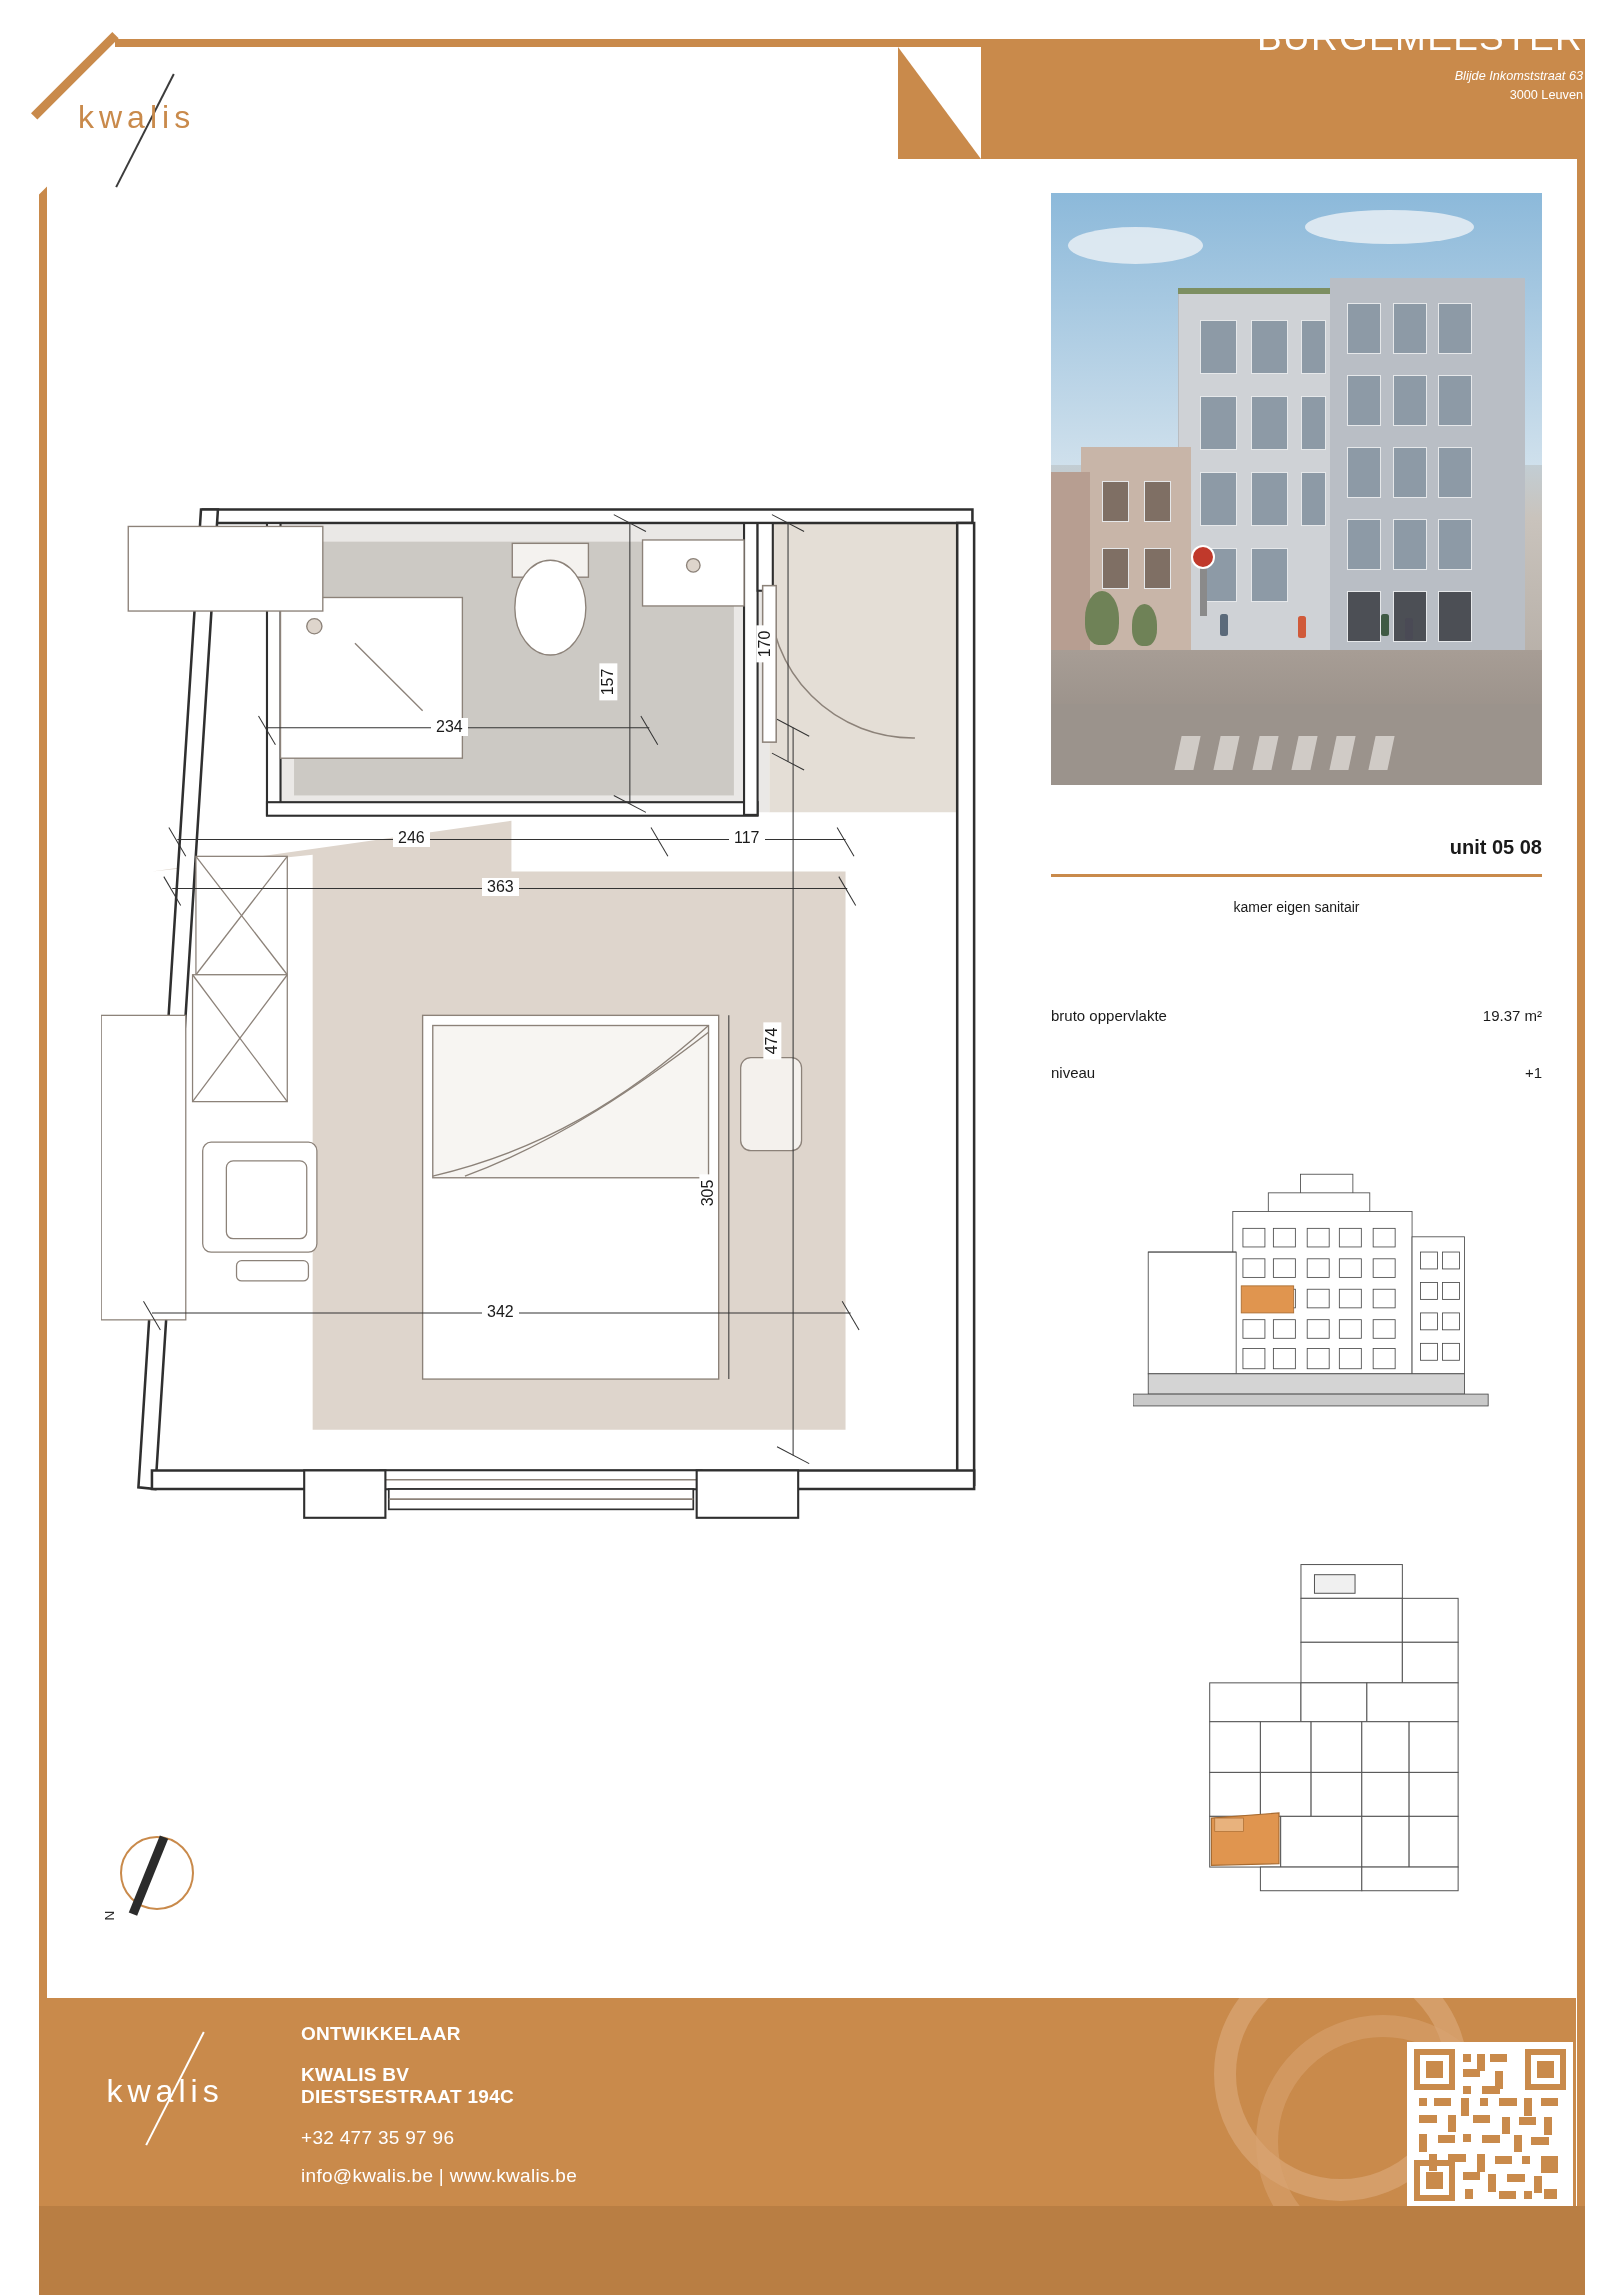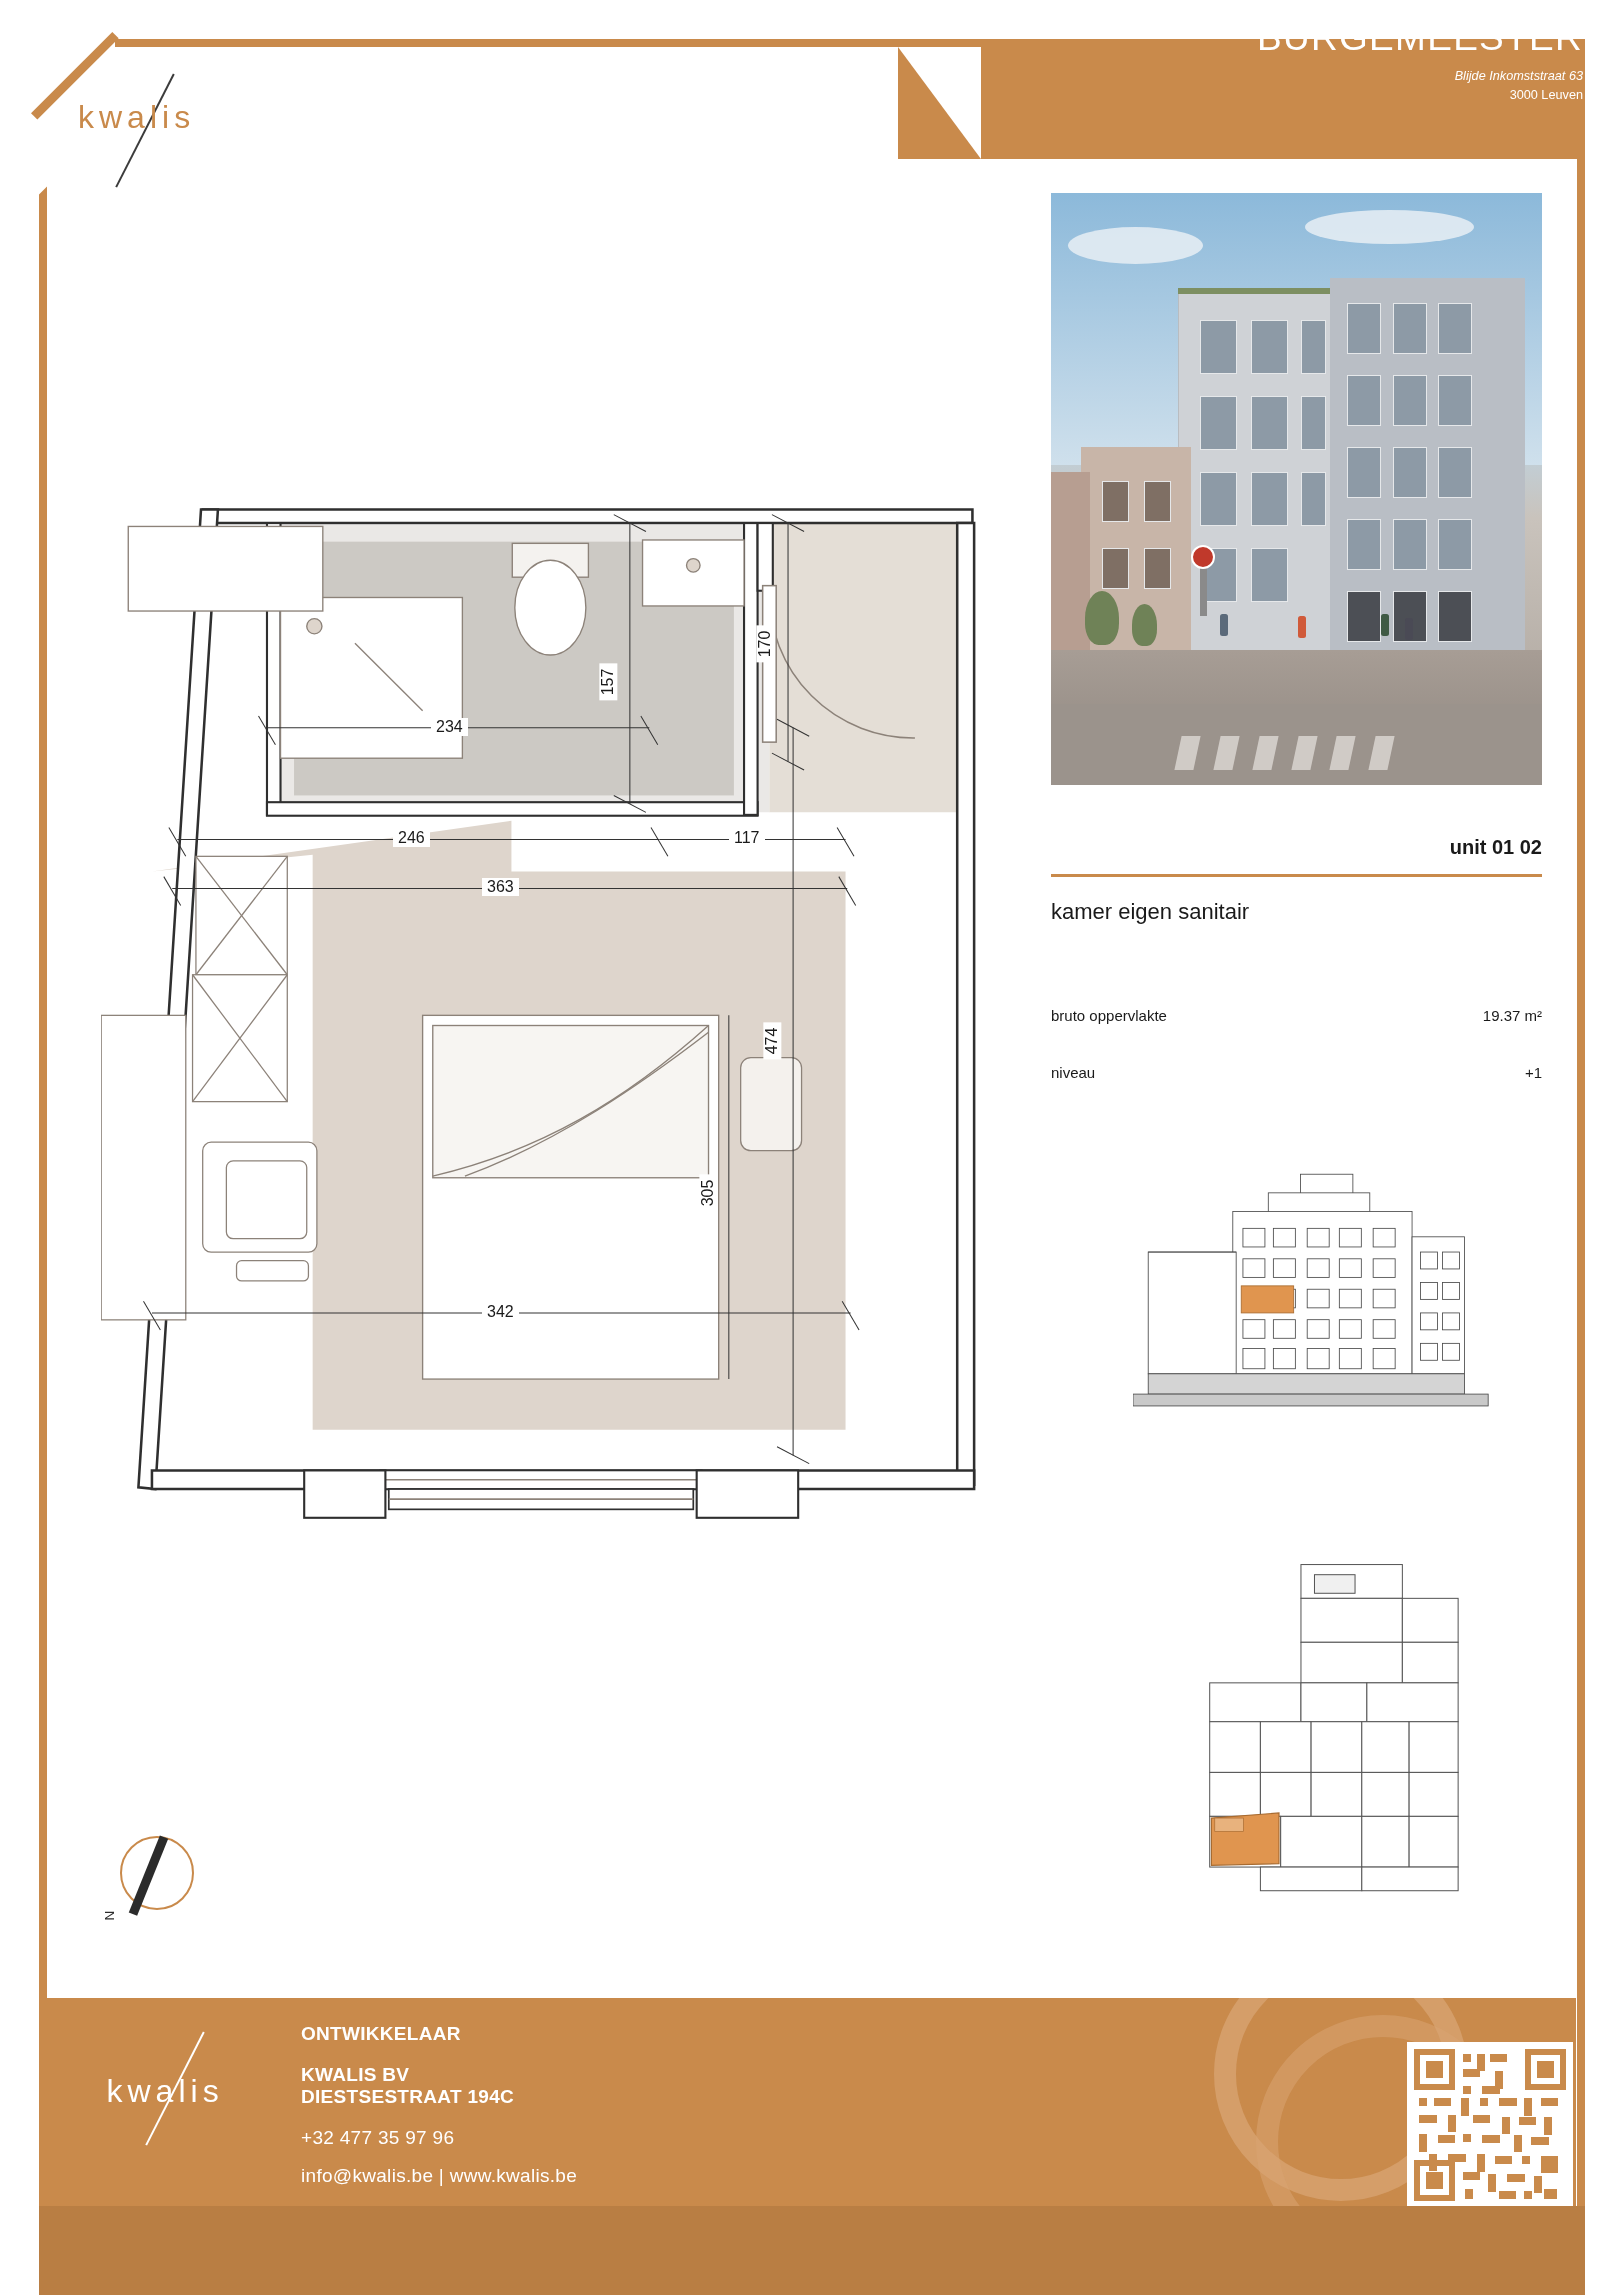--- a/index.html
+++ b/index.html
@@ -181,22 +181,22 @@
     position: absolute;
     left: 1051px; top: 836px;
     width: 491px;
     text-align: right;
     font-size: 20px; font-weight: bold; color: #1a1a1a;
   }
   .unit-subtitle {
     position: absolute;
     left: 1051px; top: 899px;
     width: 491px;
-    text-align: left;
-    font-size: 22px; color: #1a1a1a;
+    text-align: center;
+    font-size: 14px; color: #1a1a1a;
   }
   .spec-row { position: absolute; left: 1051px; width: 491px; font-size: 15px; color: #1a1a1a; }
   .spec-row .k { position: absolute; left: 0; }
   .spec-row .v { position: absolute; right: 0; }
 
   
   .elev {
     position: absolute;
     left: 1133px; top: 1159px;
     width: 389px; height: 296px;
@@ -370,21 +370,21 @@
     <div class="tree" style="left:81px;top:411px;width:25px;height:42px;"></div>
     <div class="person" style="left:169px;top:421px;background:#5b6a7a;"></div>
     <div class="person" style="left:247px;top:423px;background:#d05a3a;"></div>
     <div class="person" style="left:330px;top:421px;background:#3f5a44;"></div>
     <div class="person" style="left:354px;top:425px;background:#4a4a55;"></div>
     <div style="position:absolute;left:149px;top:364px;width:6.8px;height:59px;background:#8a8a8a;"></div>
     <div style="position:absolute;left:140px;top:352px;width:24px;height:24px;border-radius:50%;background:#c0392b;border:2.5px solid #fff;"></div>
   </div>
 
   <div class="unit-divider" style="top:874px;"></div>
-  <div class="unit-title">unit 01 02</div>
+  <div class="unit-title">unit 05 08</div>
   <div class="unit-subtitle">kamer eigen sanitair</div>
 
   <div class="spec-row" style="top:1007px;">
     <span class="k">bruto oppervlakte</span>
     <span class="v">19.37 m²</span>
   </div>
   <div class="spec-row" style="top:1064px;">
     <span class="k">niveau</span>
     <span class="v">+1</span>
   </div>

